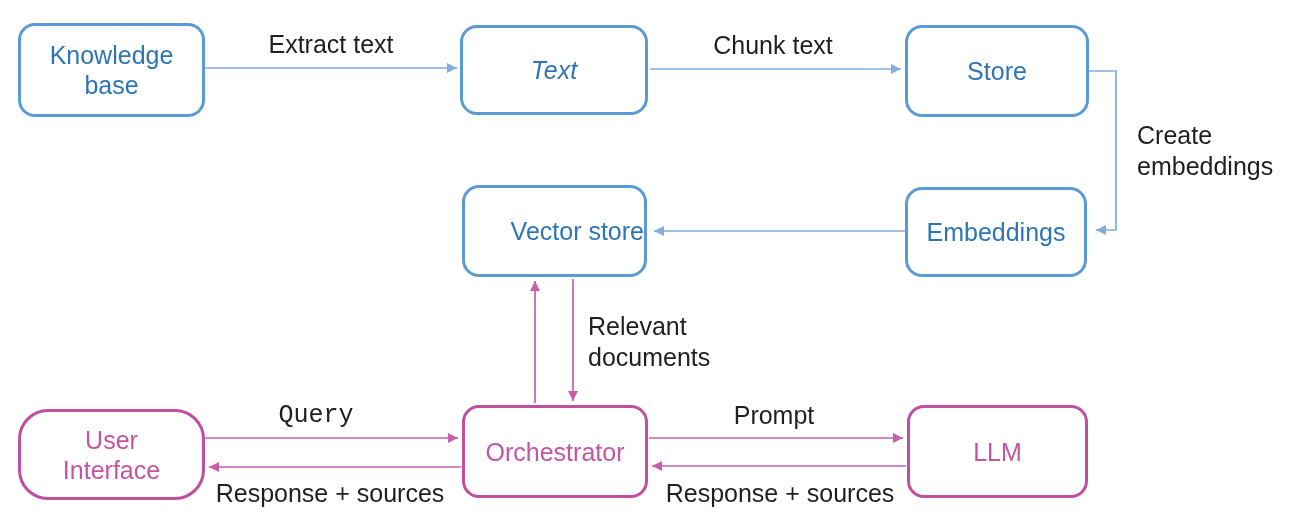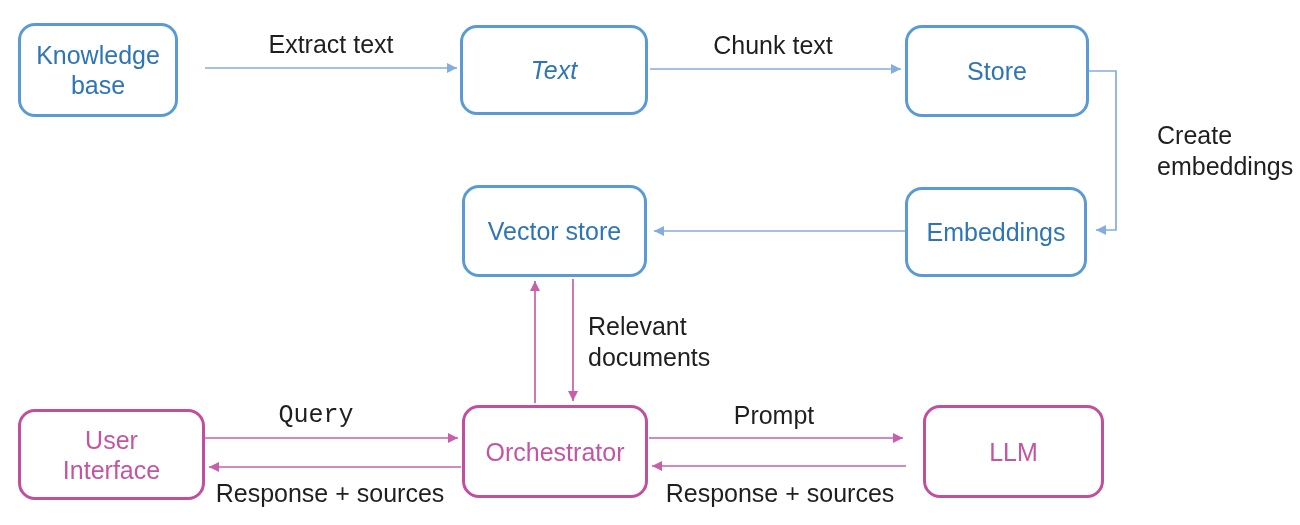--- a/index.html
+++ b/index.html
@@ -23,33 +23,33 @@
   }
   .edge-label.centered { transform:translate(-50%,-50%); text-align:left; }
 
   svg.wires { position:absolute; left:0; top:0; pointer-events:none; }
   .blue-line { stroke:var(--blue-arrow); stroke-width:1.7; fill:none; }
   .pink-line { stroke:var(--pink-arrow); stroke-width:1.7; fill:none; }
   .blue-head { fill:var(--blue-arrow); }
   .pink-head { fill:var(--pink-arrow); }
 
   
-  #n-kb  { left:18px;  top:23px;  width:160px; height:94px;justify-content:center; }
+  #n-kb  { left:18px;  top:23px;  width:187px; height:94px;justify-content:center; }
   #n-tx  { left:460px; top:25px;  width:188px; height:90px;font-style:italic; }
   #n-ch  { left:905px; top:25px;  width:184px; height:92px; }
   #n-em  { left:905px; top:187px; width:182px; height:90px; }
-  #n-vs  { left:462px; top:185px; width:185px; height:92px; }
-  #n-ui  { left:18px;  top:409px; width:187px; height:91px; }
+  #n-vs  { left:462px; top:185px; width:185px; height:92px;justify-content:flex-end; }
+  #n-ui  { left:18px;  top:409px; width:187px; height:91px;border-radius:30px; }
   #n-or  { left:462px; top:405px; width:186px; height:93px; }
-  #n-llm { left:907px; top:405px; width:181px; height:93px;margin-left:16px; }
+  #n-llm { left:907px; top:405px; width:181px; height:93px; }
 
   
   #l-extract  { left:331px;  top:44px; }
   #l-chunk    { left:773px;  top:45px; }
-  #l-create   { left:1137px; top:120px;margin-left:20px; }
+  #l-create   { left:1137px; top:120px; }
   #l-store    { left:750px;  top:205px; }
   #l-relevant { left:588px;  top:311px; }
   #l-query    { left:316px;  top:415px;font-family:Liberation Mono, monospace; }
   #l-resp-ui  { left:330px;  top:493px; }
   #l-prompt   { left:774px;  top:415px; }
   #l-resp-or  { left:780px;  top:493px; }
 </style>
 </head>
 <body>
 

